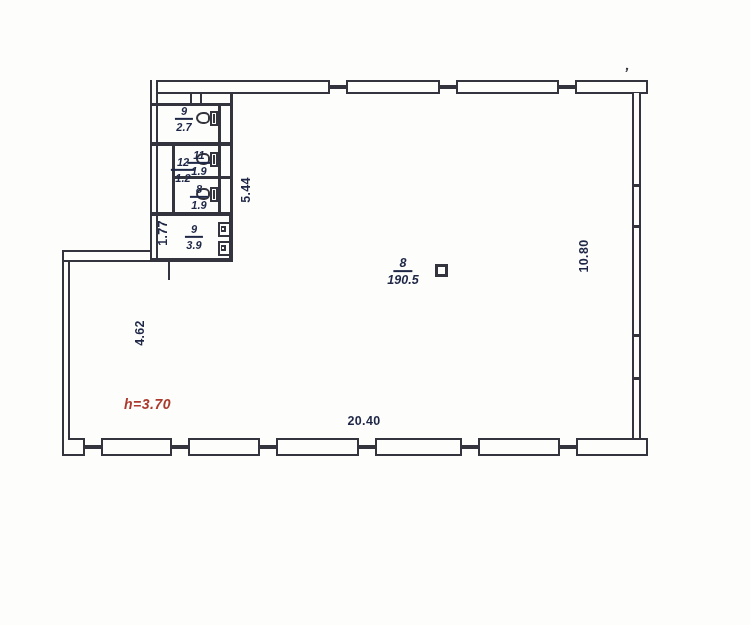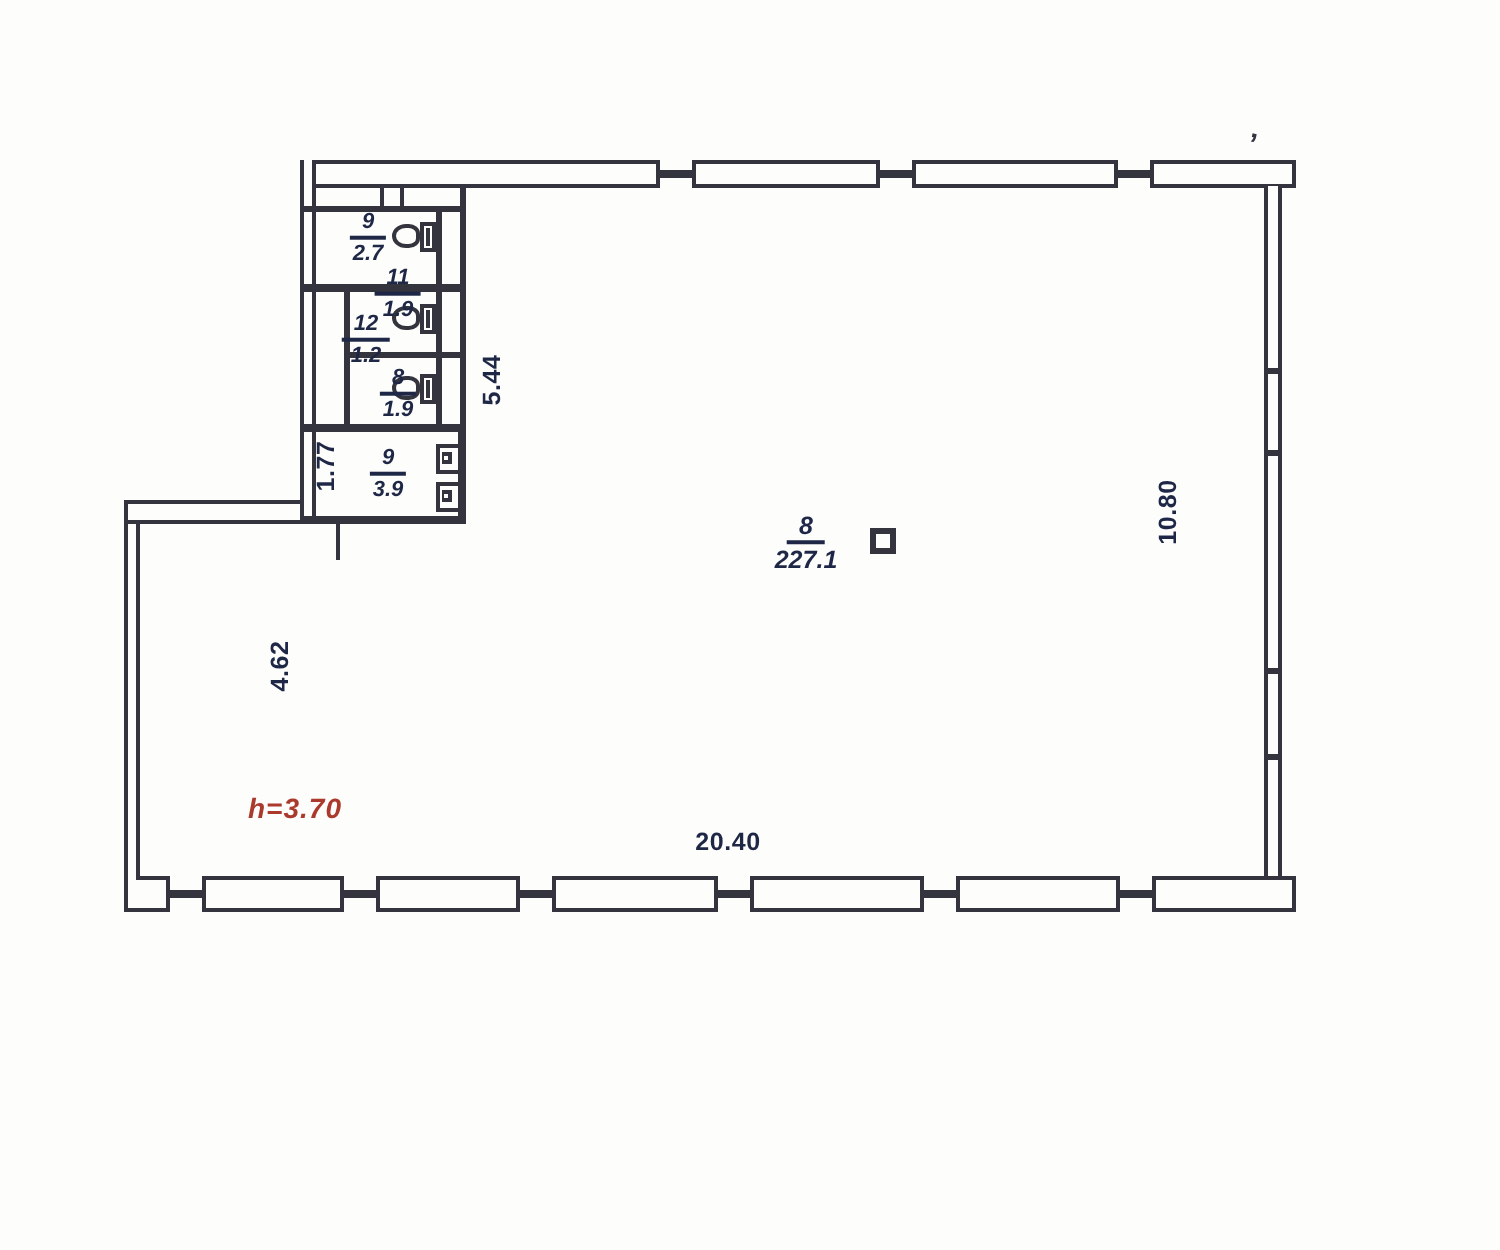--- a/index.html
+++ b/index.html
@@ -121,39 +121,39 @@
   <div class="sink" style="left:218px;top:241px;">
       <i></i>
     </div>
 
   <div class="column" style="left:435px;top:264px;"></div>
 
   <div class="rlabel" style="left:184px;top:119px;">
     <span class="num">9</span>
     <span class="area">2.7</span>
   </div>
-  <div class="rlabel" style="left:199px;top:147px;">
+  <div class="rlabel" style="left:199px;top:163px;">
     <span class="num">11</span>
     <span class="area">1.9</span>
   </div>
   <div class="rlabel" style="left:163px;top:170px;padding-left:40px;">
     <span class="num">12</span>
     <span class="area">1.2</span>
   </div>
   <div class="rlabel" style="left:199px;top:197px;">
     <span class="num">8</span>
     <span class="area">1.9</span>
   </div>
   <div class="rlabel" style="left:194px;top:237px;">
     <span class="num">9</span>
     <span class="area">3.9</span>
   </div>
   <div class="rlabel big" style="left:403px;top:272px;">
     <span class="num">8</span>
-    <span class="area">227.1</span>
+    <span class="area">190.5</span>
   </div>
 
   <div class="dim v" style="left:163px;top:233px;">1.77</div>
   <div class="dim v" style="left:246px;top:190px;">5.44</div>
   <div class="dim v" style="left:140px;top:333px;">4.62</div>
   <div class="dim v" style="left:584px;top:256px;">10.80</div>
   <div class="dim" style="left:364px;top:421px;">20.40</div>
 
   <div class="hnote" style="left:84px;top:396px;">h=3.70</div>
 

